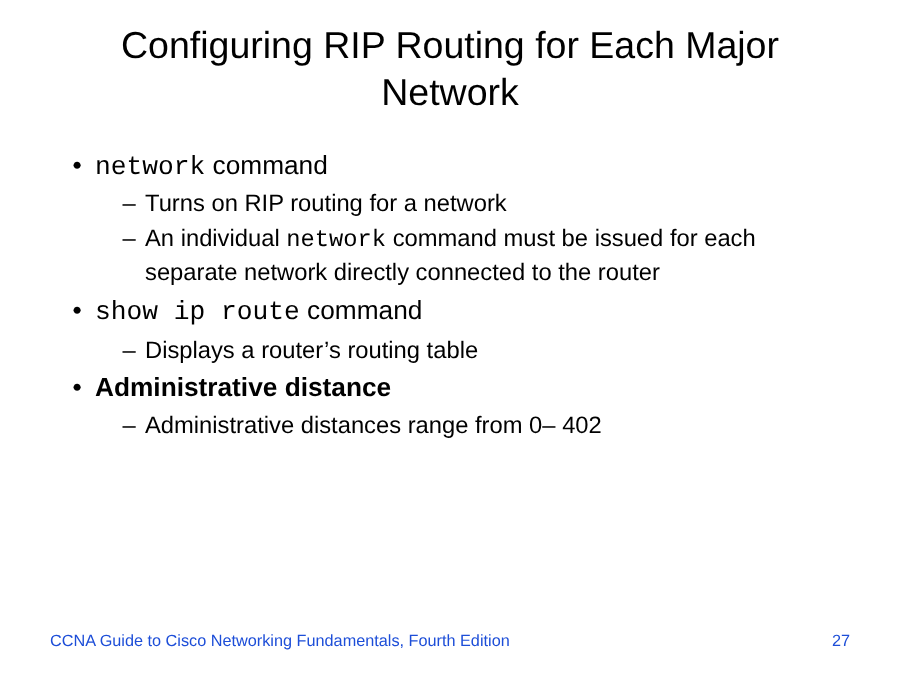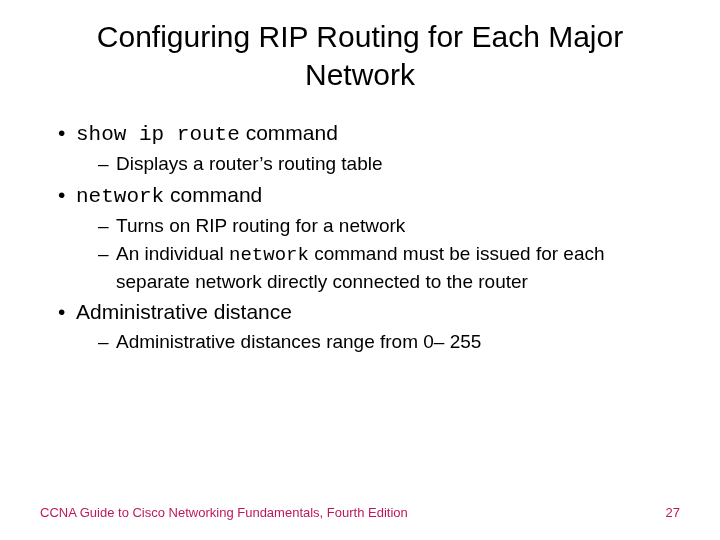--- a/index.html
+++ b/index.html
@@ -53,61 +53,61 @@
   }
   ul.sub > li::before {
     content: "–";
     position: absolute;
     left: 0;
     top: 0;
   }
   .mono {
     font-family: "Courier New", Courier, monospace;
   }
-  .bold { font-weight: 400; }
+  .bold { font-weight: 700; }
   .footer {
     position: absolute;
     bottom: 20px;
     left: 40px;
     right: 40px;
     display: flex;
     justify-content: space-between;
     font-size: 13px;
-    color: #be185d;
+    color: #1d4ed8;
   }
 </style>
 </head>
 <body>
 
 <div class="slide">
   <h1 class="title">Configuring RIP Routing for Each Major Network</h1>
 
   <ul class="top">
-
-    <li>
-      <span class="mono">show ip route</span><span> command</span>
-      <ul class="sub">
-        <li>Displays a router’s routing table</li>
-      </ul>
-    </li>
 
     <li>
       <span class="mono">network</span><span> command</span>
       <ul class="sub">
         <li>Turns on RIP routing for a network</li>
         <li>
           <span>An individual </span><span class="mono">network</span><span> command must be issued for each separate network directly connected to the router</span>
         </li>
       </ul>
     </li>
 
     <li>
+      <span class="mono">show ip route</span><span> command</span>
+      <ul class="sub">
+        <li>Displays a router’s routing table</li>
+      </ul>
+    </li>
+
+    <li>
       <span class="bold">Administrative distance</span>
       <ul class="sub">
-        <li>Administrative distances range from 0– 255</li>
+        <li>Administrative distances range from 0– 402</li>
       </ul>
     </li>
 
   </ul>
 </div>
 
 <div class="footer">
   <span>CCNA Guide to Cisco Networking Fundamentals, Fourth Edition</span>
   <span>27</span>
 </div>

